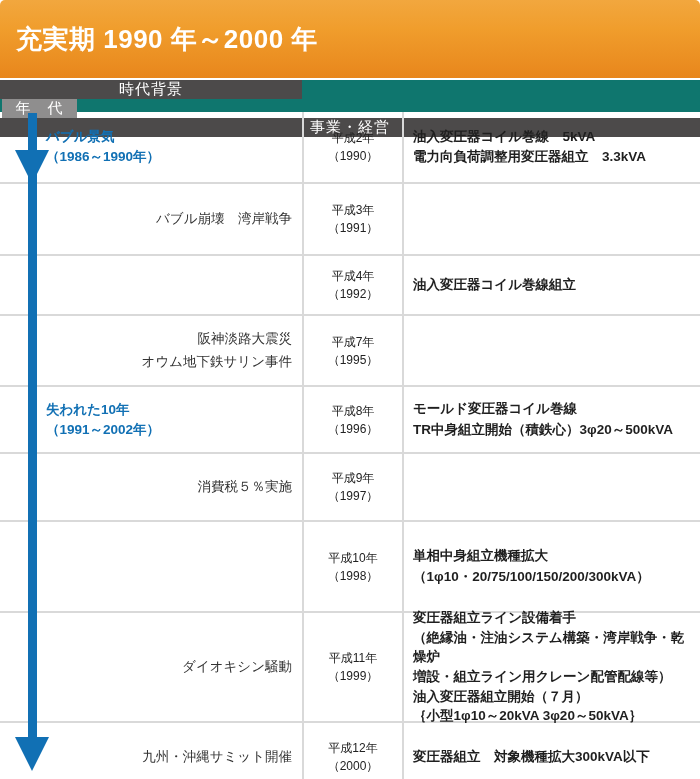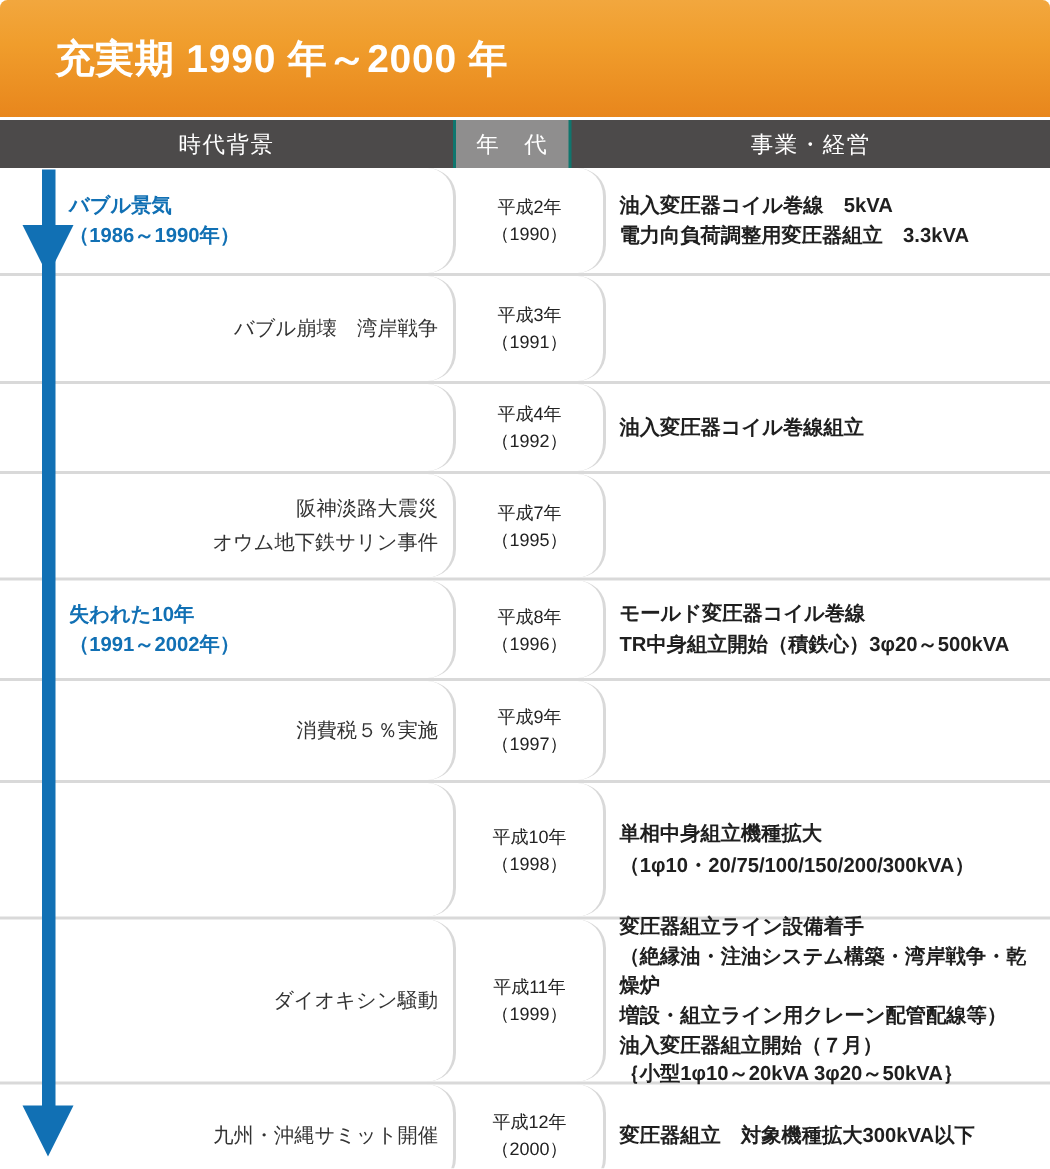--- a/index.html
+++ b/index.html
@@ -17,39 +17,39 @@
     height:80px;
     background:linear-gradient(180deg,#f2a73e 0%,#f09d2c 38%,#e8861c 100%);
     border-bottom:2px solid #ffffff;
     border-radius:5px 5px 0 0;
     display:flex;align-items:center;
   }
   .banner-title{
     color:#ffffff;
     font-size:26px;
     font-weight:bold;
-    padding-left:37px;
+    padding-left:16px;
     letter-spacing:.5px;
   }
   
-  .thead{display:flex;height:32px;background:#0f766e;}
+  .thead{display:flex;height:32px;background:#0f766e;flex-direction:column;}
   .th{
     color:#ffffff;font-size:15px;letter-spacing:1px;
     display:flex;align-items:center;justify-content:center;
     box-sizing:border-box;
   }
   .th-dark{background:#4c4a4a;}
   .th-mid{background:#8f8e8e;}
   .th-era{width:302px;}
   .th-year{width:75px;margin:0 2px;}
   .th-biz{flex:1;}
   
   .tbody{position:relative;}
   .row{display:flex;box-sizing:border-box;border-bottom:2px solid #d9d9d9;}
-  .cell{box-sizing:border-box;border-radius:19px;}
+  .cell{box-sizing:border-box;}
   .cell-left{
     width:304px;border-right:2px solid #d9d9d9;
     display:flex;flex-direction:column;justify-content:center;
   }
   .era-label{
     align-self:flex-start;
     margin-left:46px;
     color:#1170b4;font-weight:bold;
     font-size:13.5px;line-height:1.45;
     white-space:pre-line;text-align:left;

